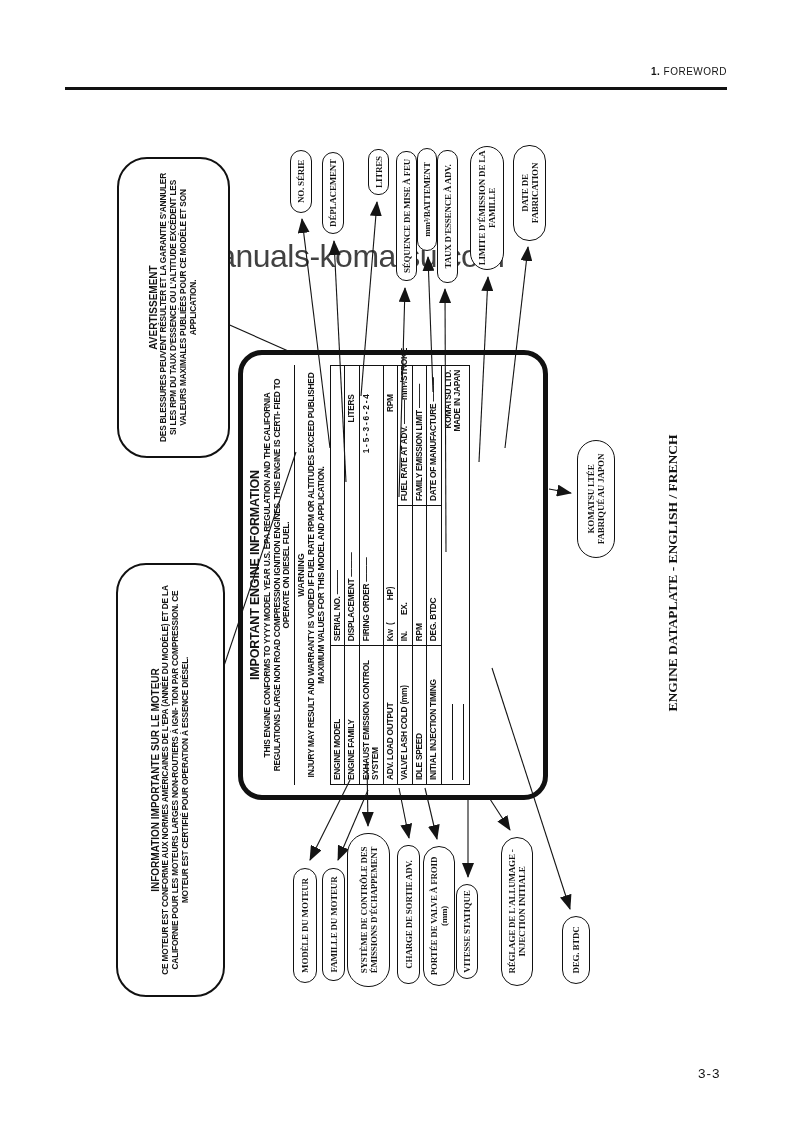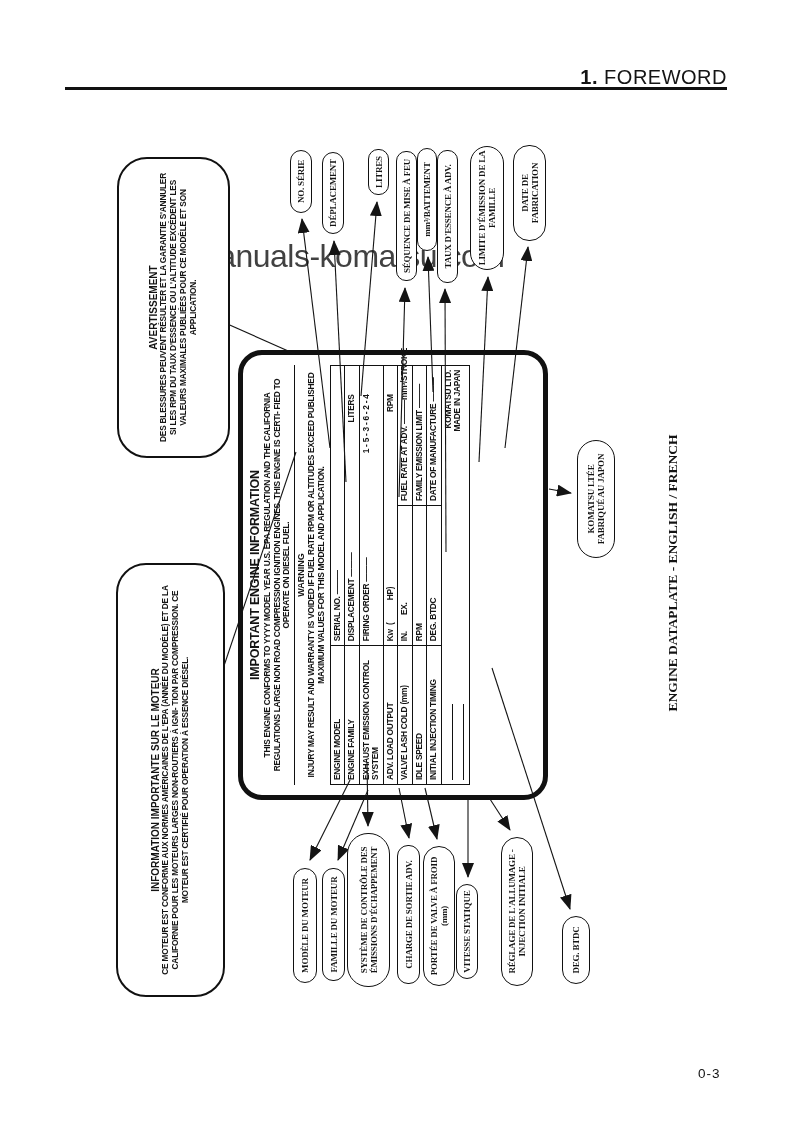--- a/index.html
+++ b/index.html
@@ -1,19 +1,19 @@
 <!DOCTYPE html>
 <html><head>
 <meta charset="utf-8">
 <style>
   html,body{margin:0;padding:0;background:#e8e8e8;}
   .page{position:relative;width:793px;height:1123px;background:#ffffff;margin:0 auto;overflow:hidden;
         font-family:"Liberation Sans",sans-serif;color:#141414;}
   
-  .hdr{position:absolute;top:66px;left:0;width:727px;text-align:right;font-size:20px;letter-spacing:.5px;}
+  .hdr{position:absolute;top:66px;left:0;width:727px;text-align:right;font-size:10px;letter-spacing:.5px;}
   .hdr .chap{font-weight:bold;}
   .hdr-rule{position:absolute;top:87px;left:65px;width:662px;height:3px;background:#111;}
   
   .wm{position:absolute;left:192px;top:238px;font-size:32px;color:#414141;letter-spacing:-.5px;z-index:1;white-space:nowrap;}
   
   .rot{position:absolute;transform-origin:top left;transform:rotate(-90deg) translateX(-100%);}
   
   .plate{border:5px solid #111;border-radius:24px;background:#fff;z-index:2;box-sizing:border-box;
          padding:5px 10px 6px 10px;}
   .dp-title{font-size:12.5px;font-weight:bold;text-align:center;letter-spacing:-.2px;}
@@ -230,15 +230,15 @@
     </div>
 
   <div class="rot pill" style="left:577px;top:440px;width:118px;height:38px;border-radius:19px;">
       <span>KOMATSU LTÉE FABRIQUÉ AU JAPON</span>
     </div>
 
   <div class="rot caption" style="left:659px;top:447px;width:252px;height:27px;">
     <span>ENGINE DATAPLATE - ENGLISH / FRENCH</span>
   </div>
 
-  <div class="pageno">0-3</div>
+  <div class="pageno">3-3</div>
 
 </div>
 
 </body></html>

